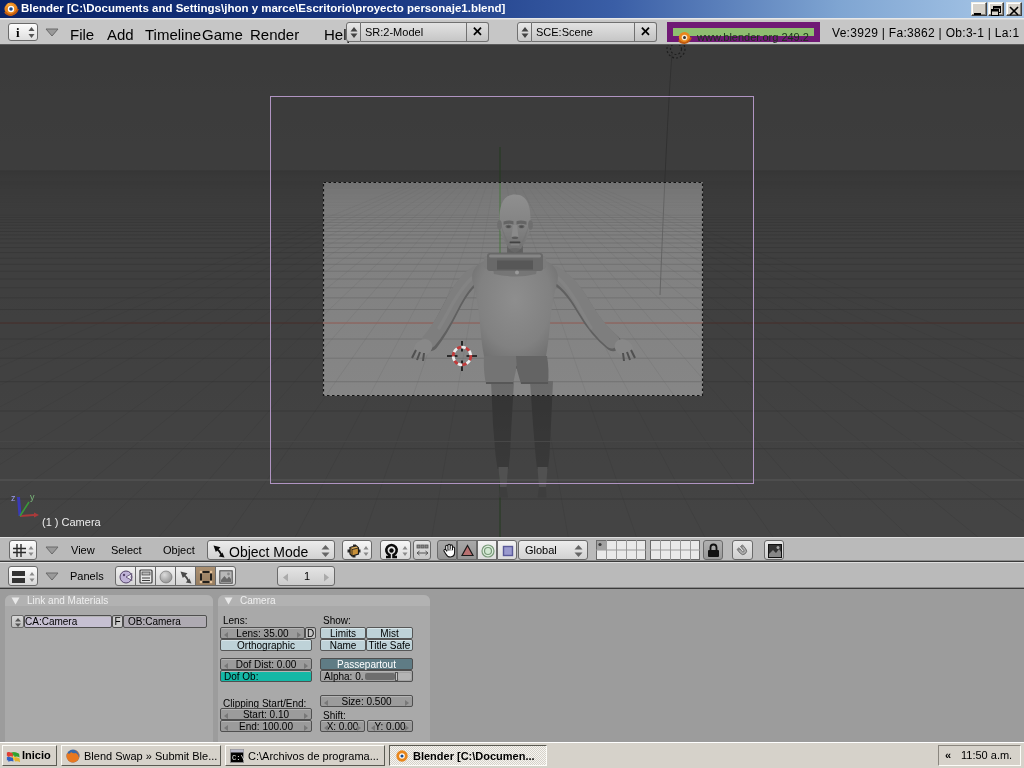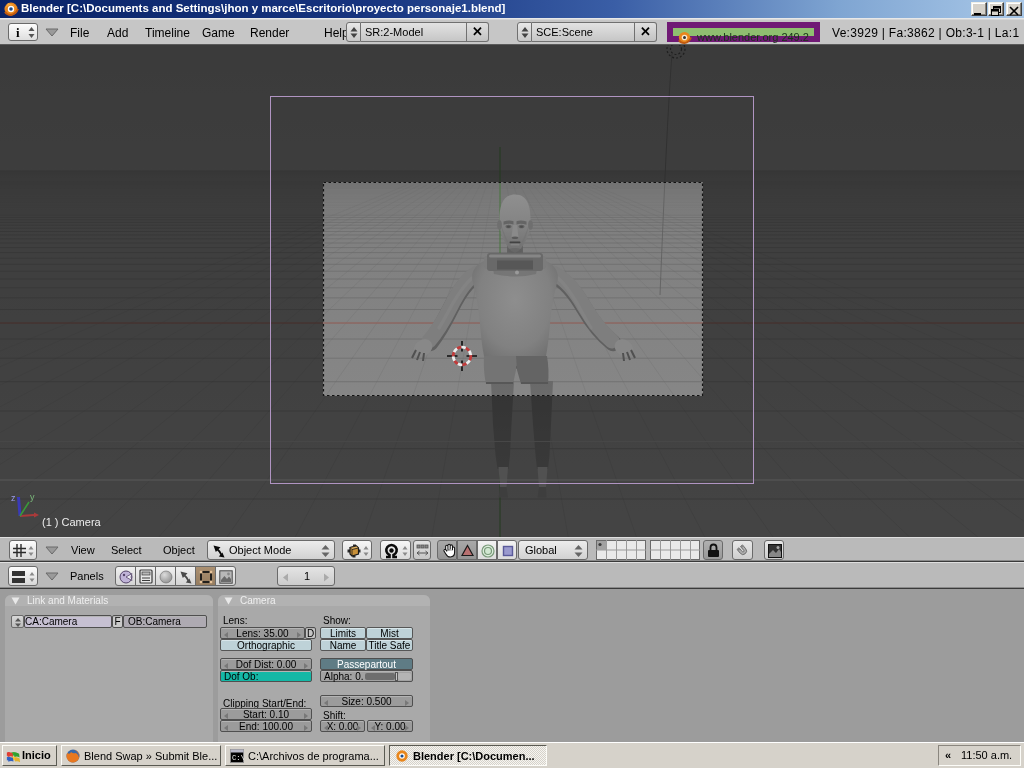--- a/index.html
+++ b/index.html
@@ -1,20 +1,20 @@
 <!DOCTYPE html>
 <html><head><meta charset="utf-8"><style>
 *{margin:0;padding:0;box-sizing:border-box}
 html,body{width:1024px;height:768px;overflow:hidden}
 body{font-family:"Liberation Sans",sans-serif;position:relative;background:#3c3c3c}
 #titlebar{position:absolute;left:0;top:0;width:1024px;height:18px;background:linear-gradient(90deg,#0a2468 0%,#16337e 35%,#3a5ea6 60%,#7fa5d2 82%,#a9c8e8 100%);}
 #titlebar .ttxt{position:absolute;left:21px;top:2px;color:#fff;font-size:11.5px;font-weight:bold;white-space:nowrap;letter-spacing:0px}
 .wbtn{position:absolute;top:2px;width:16px;height:14px;background:#d6d2ca;border:1px solid;border-color:#efefe7 #404040 #404040 #efefe7;box-shadow:inset -1px -1px 0 #86827a, inset 1px 1px 0 #fff}
 #tophdr{position:absolute;left:0;top:18px;width:1024px;height:27px;background:#c6c6c6;border-top:1px solid #e8e8e8;border-bottom:1px solid #5a5a5a;box-shadow:inset 0 1px 0 #d6d6d6}
-.menutxt{position:absolute;top:7px;font-size:12px;color:#000}
+.menutxt{position:absolute;top:7px;font-size:15px;color:#000}
 .hfield{position:absolute;top:3px;height:20px;background:linear-gradient(#e2e2e2,#c6c6c6);border:1px solid #707070;font-size:11px;color:#000}
 .spin{position:absolute;top:3px;height:20px;width:15px;background:linear-gradient(#e8e8e8,#c8c8c8);border:1px solid #707070;border-radius:3px 0 0 3px}
 .xbtn{position:absolute;top:3px;height:20px;width:22px;background:linear-gradient(#e0e0e0,#c2c2c2);border:1px solid #707070;border-radius:0 3px 3px 0;text-align:center;font-weight:bold;font-size:13px;line-height:18px}
 #vparea{position:absolute;left:0;top:45px;width:1024px;height:492px}
 .hdrbar{position:absolute;left:0;width:1024px;background:#bababa;border-top:1px solid #dfdfdf;border-bottom:1px solid #3a3a3a;box-shadow:inset 0 -1px 0 #8a8a8a}
 .hbtnw{position:absolute;background:linear-gradient(#f4f4f4,#d0d0d0);border:1px solid #6a6a6a;border-radius:3px}
 .hmenu{position:absolute;font-size:11px;color:#000}
 #taskbar{position:absolute;left:0;top:742px;width:1024px;height:26px;background:#d6d2ca;border-top:1px solid #fff}
 .tbtn{position:absolute;top:2px;height:21px;background:#d6d2ca;border:1px solid;border-color:#fcfcf8 #5a5a52 #5a5a52 #fcfcf8;font-size:11px;color:#000;overflow:hidden;white-space:nowrap}
 .sunk{border-color:#5a5a52 #fcfcf8 #fcfcf8 #5a5a52}
@@ -221,21 +221,21 @@
     </svg>
  <div class="hmenu" style="left:71px;top:6px">View</div>
  <div class="hmenu" style="left:111px;top:6px">Select</div>
  <div class="hmenu" style="left:163px;top:6px">Object</div>
  <div class="hbtnw" style="left:207px;top:2px;width:128px;height:20px;background:linear-gradient(#ececec,#d2d2d2)">
   <svg style="position:absolute;left:4px;top:3px" width="14" height="14">
         <path d="M4.5 4.5 C7 6.5 8.5 8 9.5 11" stroke="#0a0a0a" stroke-width="1.8" fill="none"></path>
         <path d="M1.5 1.5 L8.5 3.2 L3.8 8 Z" fill="#0a0a0a"></path>
         <path d="M12.5 13.5 L6.8 12.6 L10.4 8.6 Z" fill="#0a0a0a"></path>
       </svg>
-  <span style="position:absolute;left:21px;top:3px;font-size:11px">Object Mode</span>
+  <span style="position:absolute;left:21px;top:3px;font-size:14px">Object Mode</span>
   <svg style="position:absolute;right:4px;top:4px" width="9" height="12">
         <path d="M4.5 0 L8.5 4.5 L0.5 4.5 Z M4.5 12 L8.5 7.5 L0.5 7.5 Z" fill="#666"></path>
       </svg>
  </div>
  <div class="hbtnw" style="left:342px;top:2px;width:30px;height:20px;background:linear-gradient(#f6f6f6,#dadada)">
   <svg style="position:absolute;left:3px;top:2px" width="16" height="16" viewBox="0 0 16 16">
         <rect x="7" y="1.5" width="3" height="2" fill="#2a2a2a"></rect>
         <rect x="6.5" y="12.5" width="3" height="2" fill="#2a2a2a"></rect>
         <rect x="1.5" y="6.5" width="2.5" height="3" fill="#2a2a2a"></rect>
         <rect x="12" y="6.5" width="2.5" height="3" fill="#2a2a2a"></rect>

